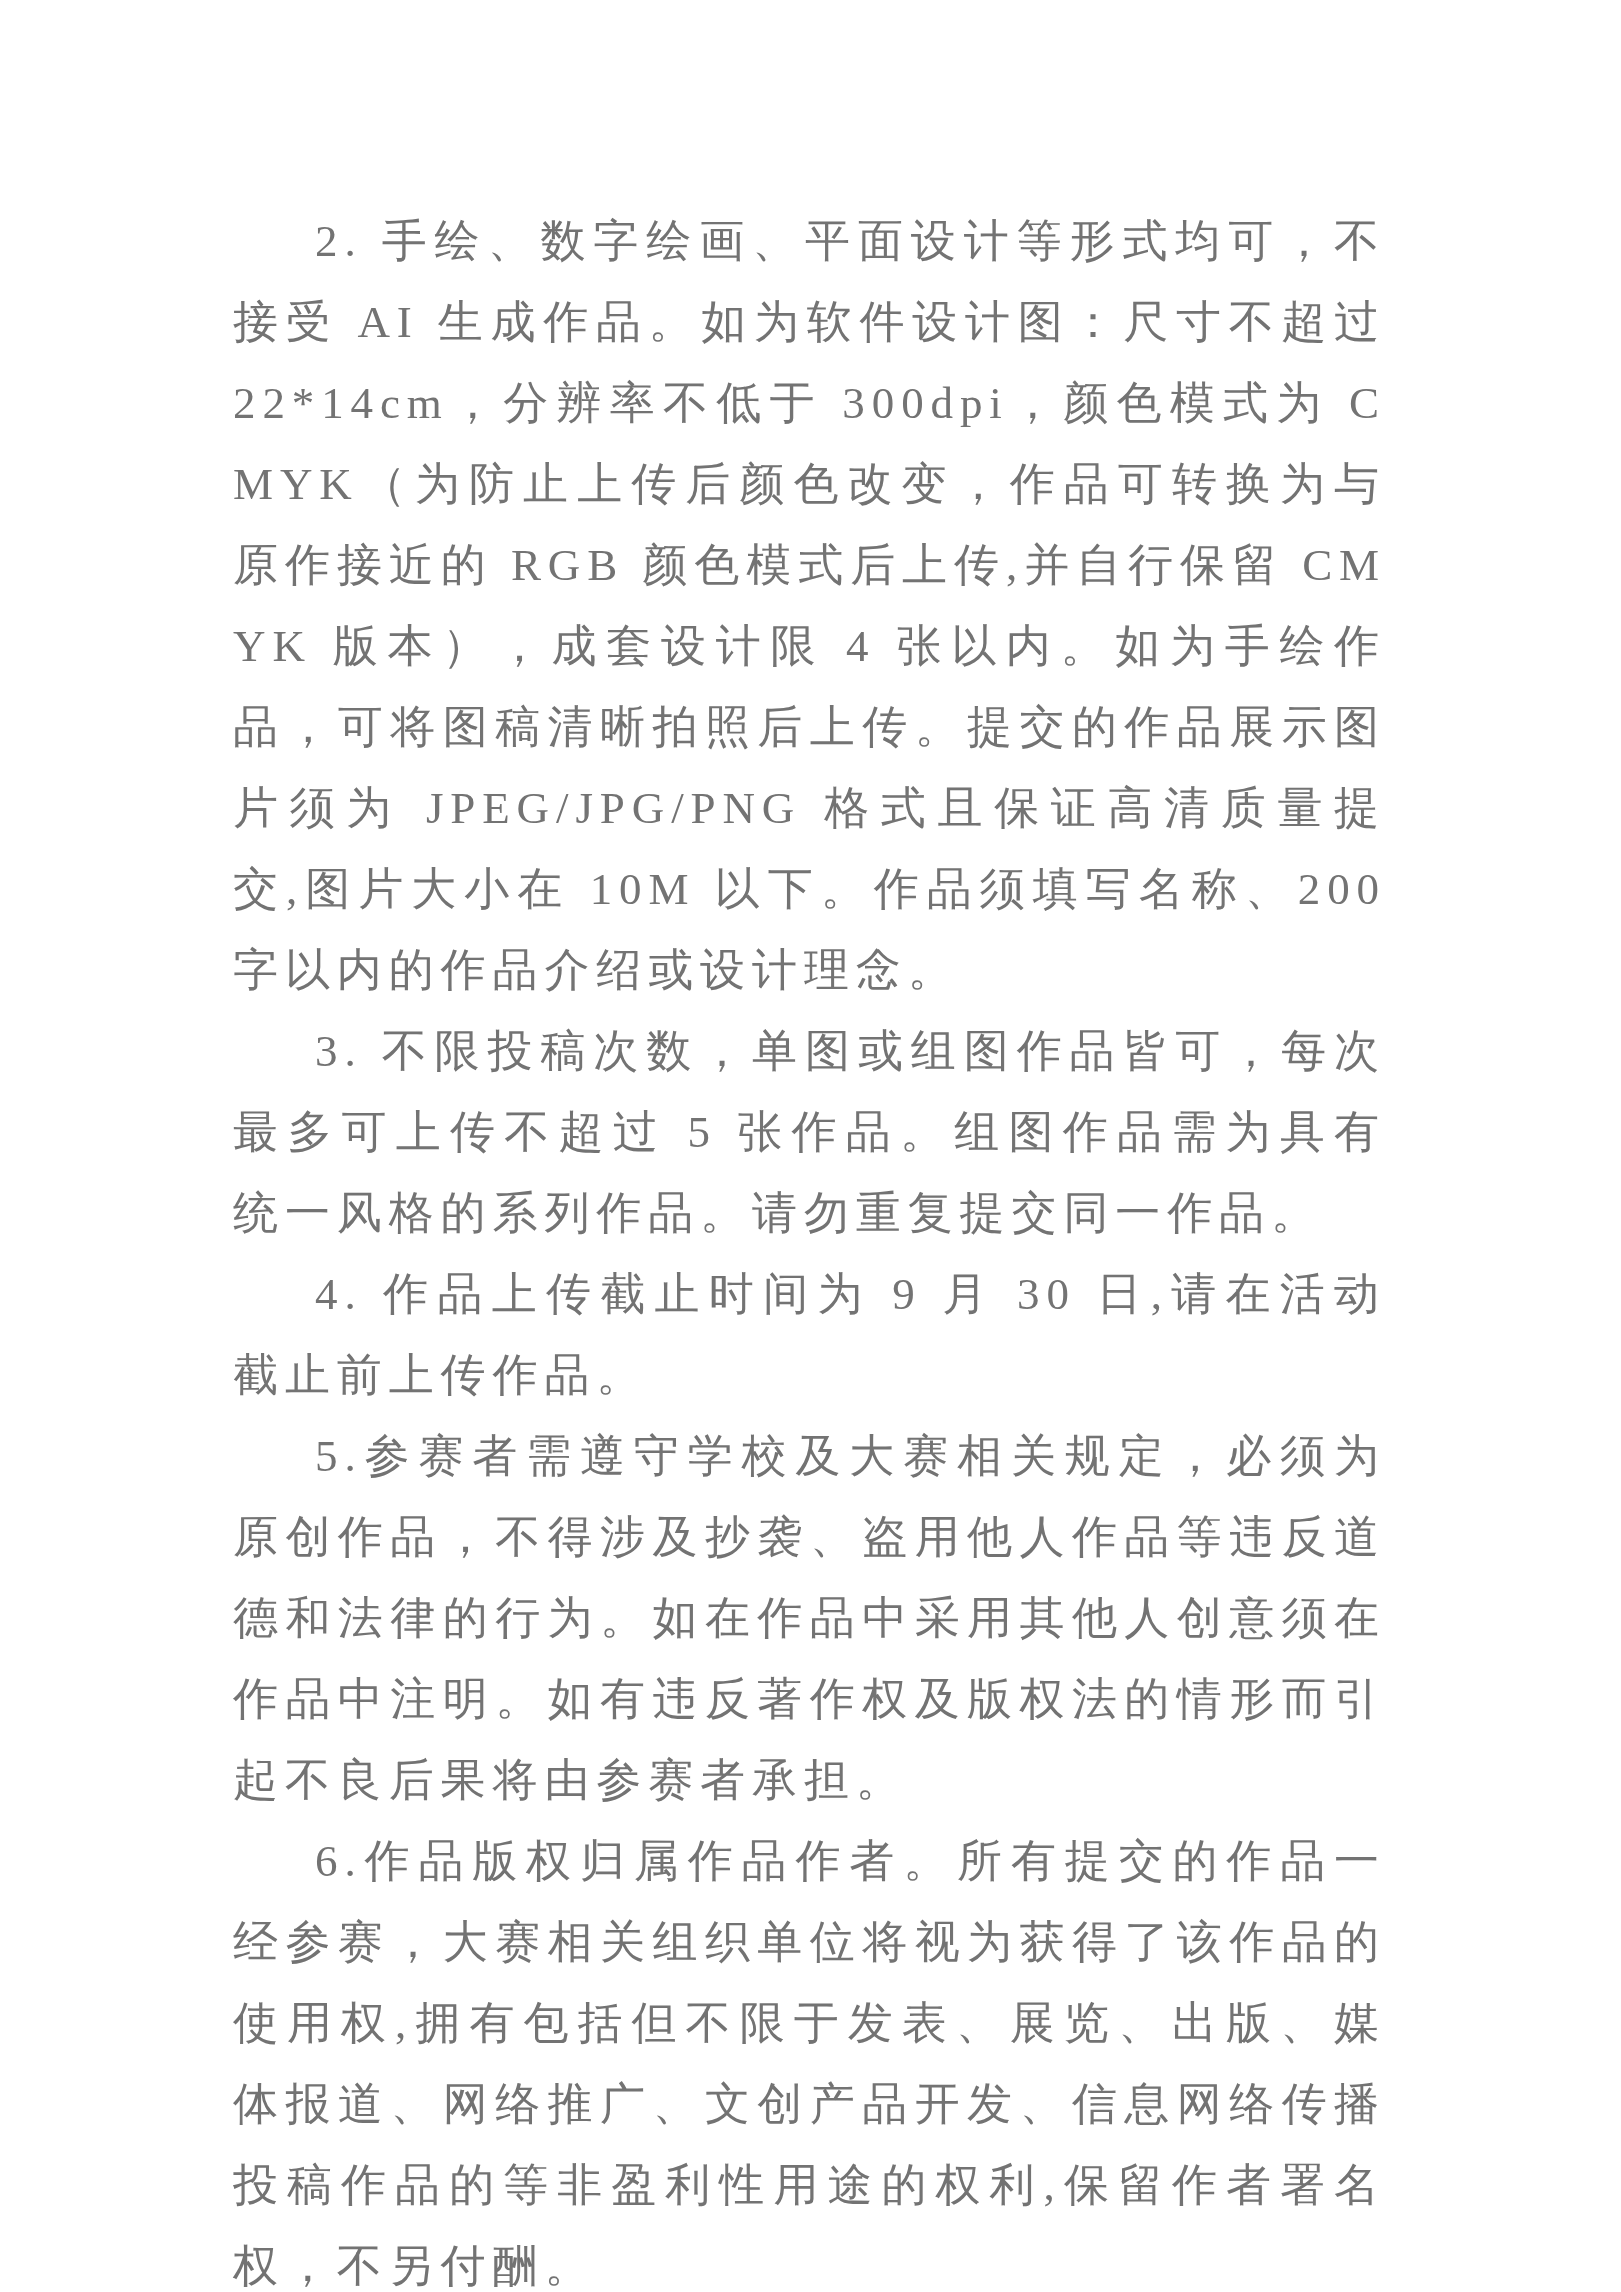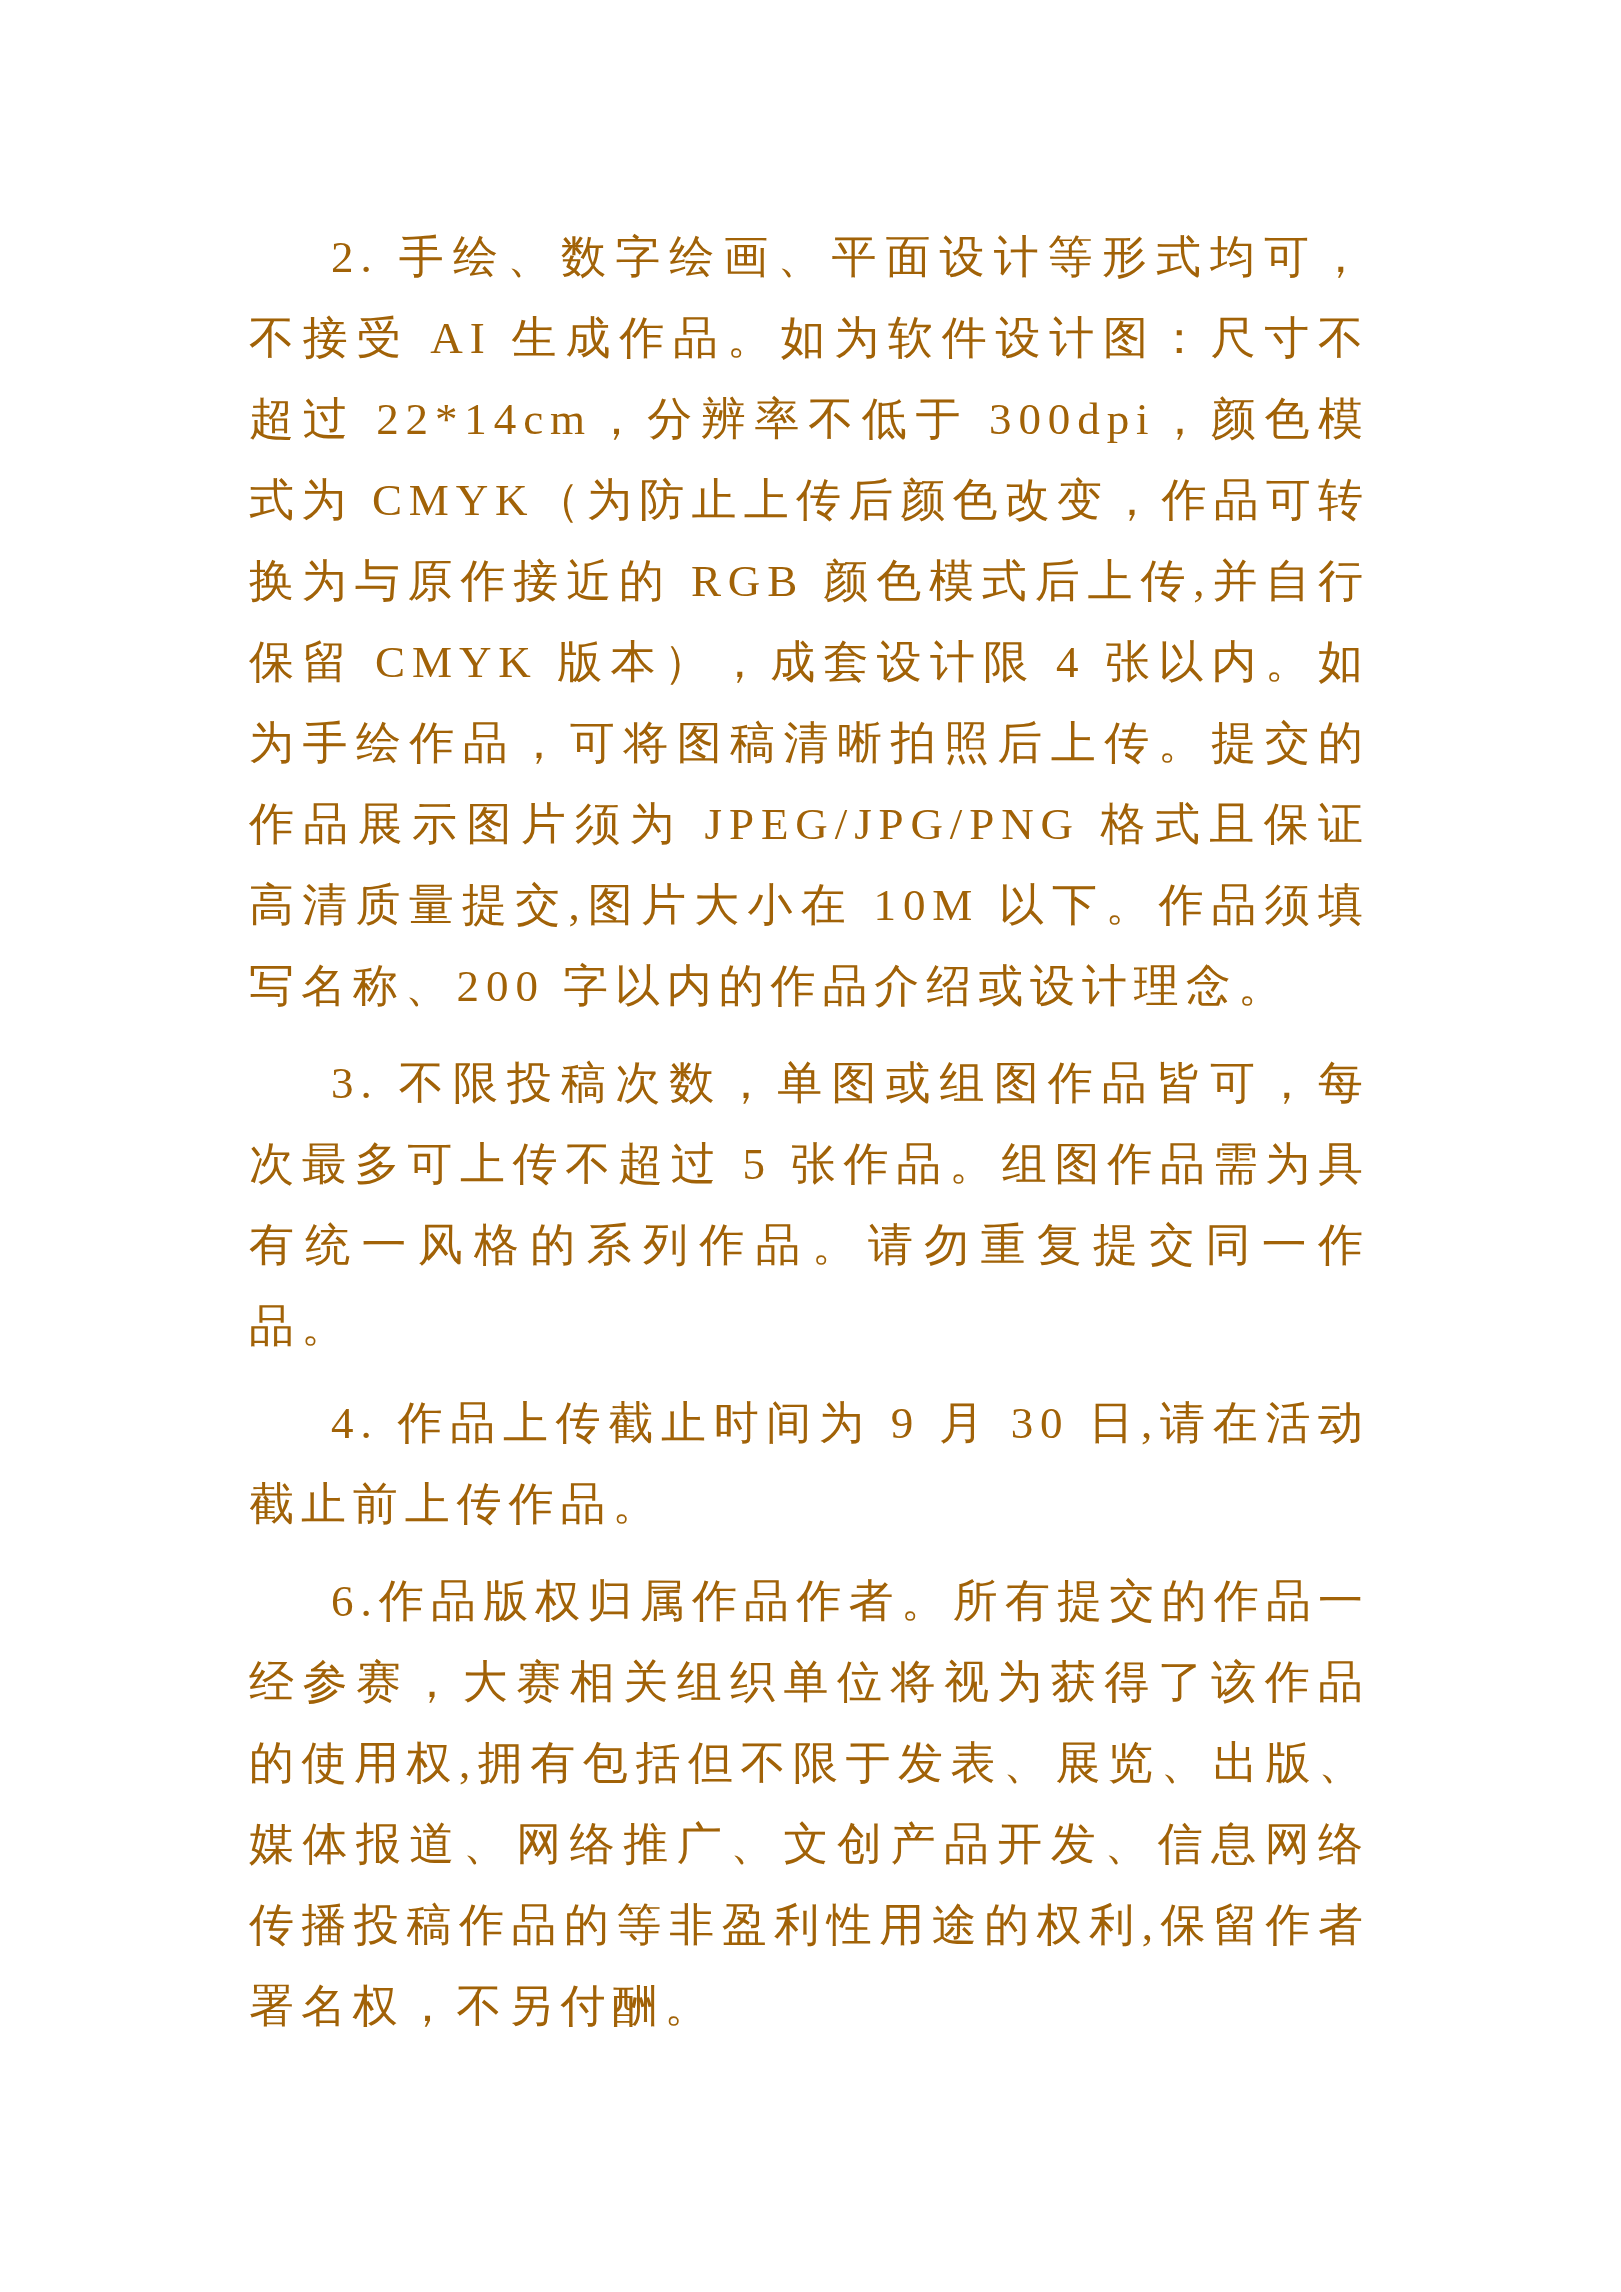--- a/index.html
+++ b/index.html
@@ -19,37 +19,38 @@
     background: #ffffff;
     overflow: hidden;
   }
   .doc-content {
     position: absolute;
     left: 233px;
     top: 201px;
     width: 1153px;
   }
   .para {
-    margin: 16px;
+    margin: 0;
     padding: 0;
     font-size: 45px;
     line-height: 81px;
     letter-spacing: 6.9px;
-    color: #a16207;
+    color: #737373;
     text-align: justify;
     text-justify: inter-ideograph;
     text-indent: 82px;
     font-weight: 400;
     word-break: break-all;
   }
 </style>
 </head>
 <body>
 
 <div class="page">
   <div class="doc-content">
     <p class="para">2. 手绘、数字绘画、平面设计等形式均可，不接受 AI 生成作品。如为软件设计图：尺寸不超过 22*14cm，分辨率不低于 300dpi，颜色模式为 CMYK（为防止上传后颜色改变，作品可转换为与原作接近的 RGB 颜色模式后上传,并自行保留 CMYK 版本），成套设计限 4 张以内。如为手绘作品，可将图稿清晰拍照后上传。提交的作品展示图片须为 JPEG/JPG/PNG 格式且保证高清质量提交,图片大小在 10M 以下。作品须填写名称、200 字以内的作品介绍或设计理念。</p>
     <p class="para">3. 不限投稿次数，单图或组图作品皆可，每次最多可上传不超过 5 张作品。组图作品需为具有统一风格的系列作品。请勿重复提交同一作品。</p>
     <p class="para">4. 作品上传截止时间为 9 月 30 日,请在活动截止前上传作品。</p>
+    <p class="para">5.参赛者需遵守学校及大赛相关规定，必须为原创作品，不得涉及抄袭、盗用他人作品等违反道德和法律的行为。如在作品中采用其他人创意须在作品中注明。如有违反著作权及版权法的情形而引起不良后果将由参赛者承担。</p>
     <p class="para">6.作品版权归属作品作者。所有提交的作品一经参赛，大赛相关组织单位将视为获得了该作品的使用权,拥有包括但不限于发表、展览、出版、媒体报道、网络推广、文创产品开发、信息网络传播投稿作品的等非盈利性用途的权利,保留作者署名权，不另付酬。</p>
   </div>
 </div>
 
 
 </body></html>

